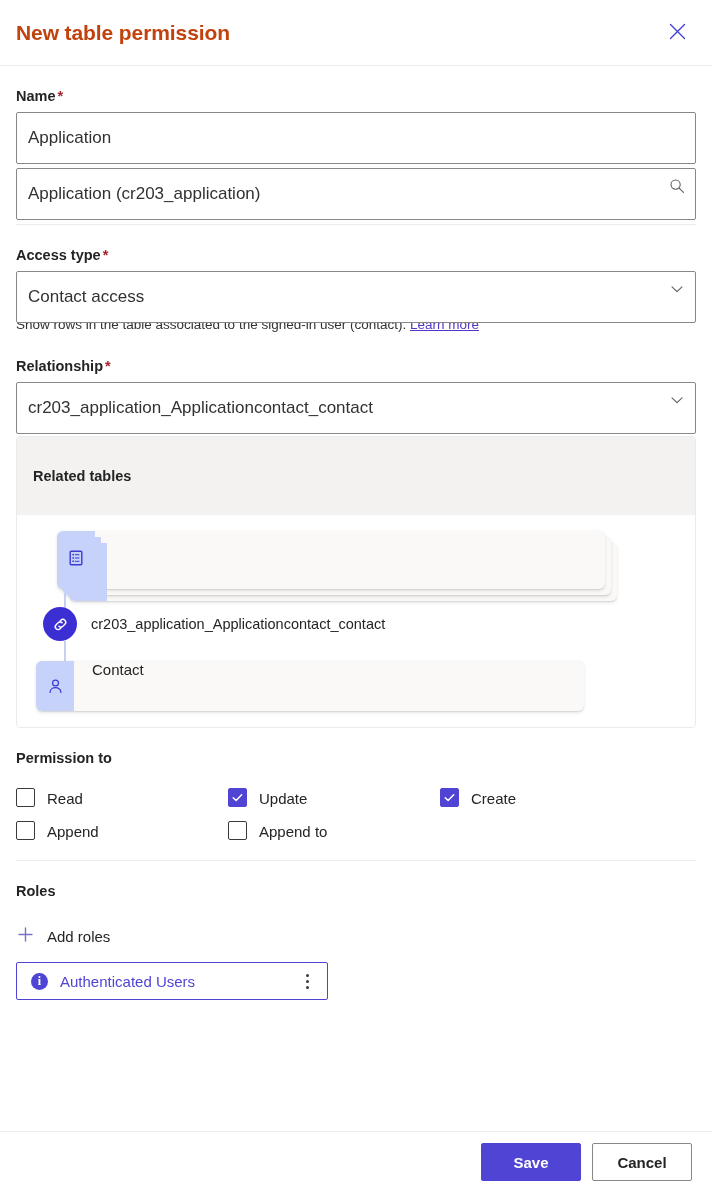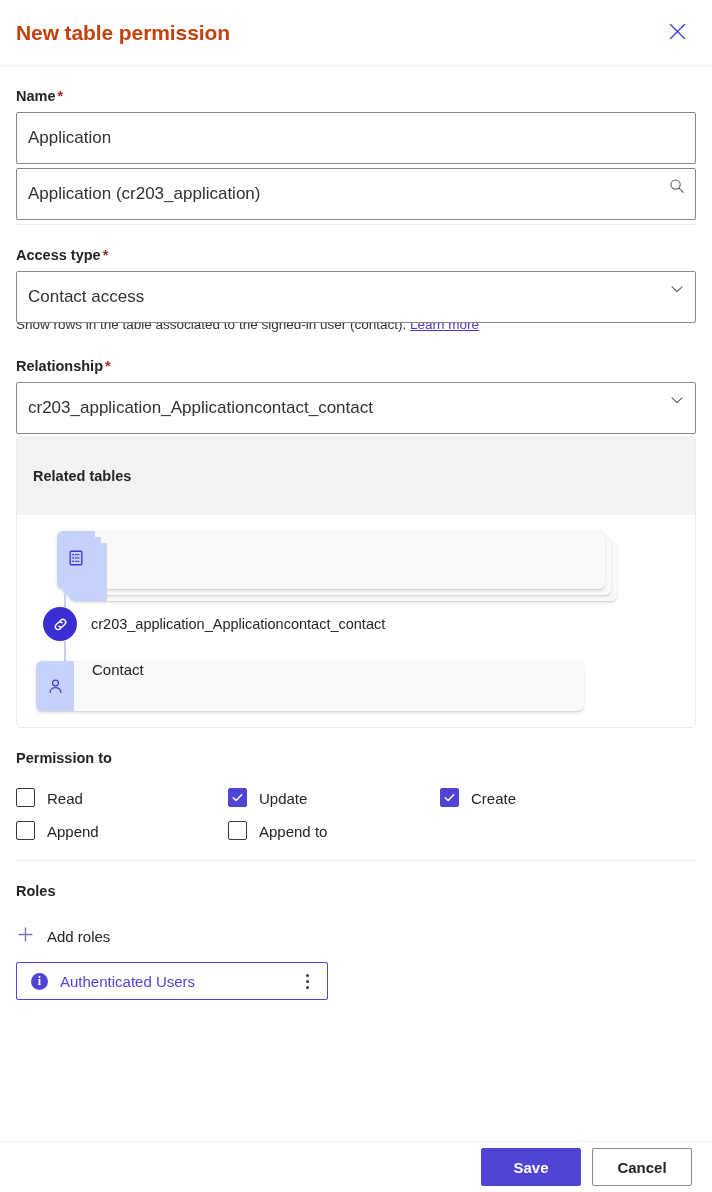--- a/index.html
+++ b/index.html
@@ -326,21 +326,21 @@
     background: #3a3a38;
     display: block;
   }
 
   
   .panel-footer {
     position: absolute;
     left: 0;
     right: 0;
     bottom: 0;
-    height: 51px;
+    height: 61px;
     border-top: 1px solid #ebebeb;
     display: flex;
     align-items: center;
     justify-content: flex-end;
     padding-right: 20px;
     gap: 11px;
     background: #ffffff;
     box-sizing: border-box;
   }
   .btn {

